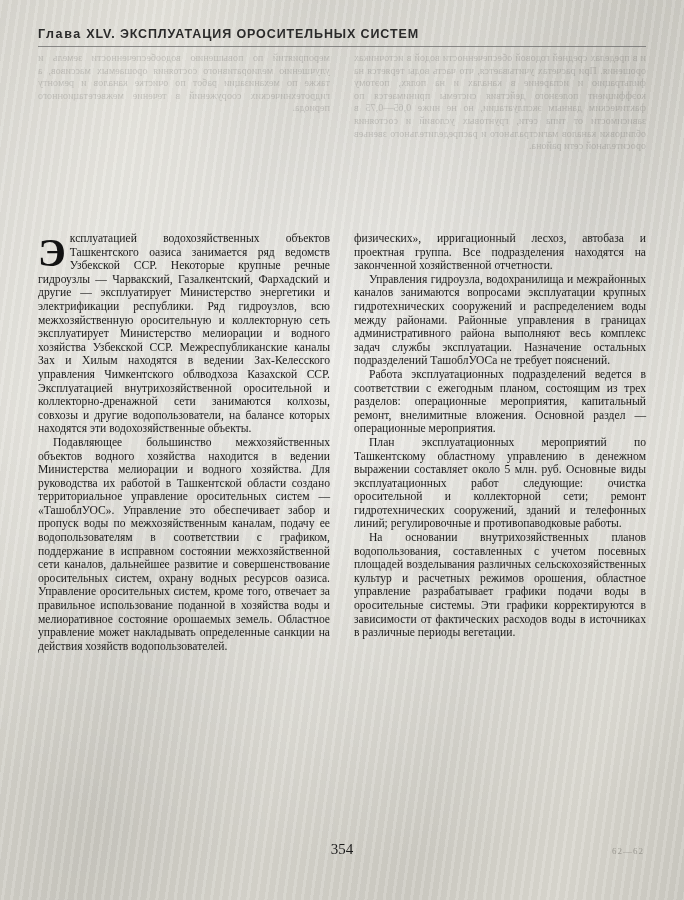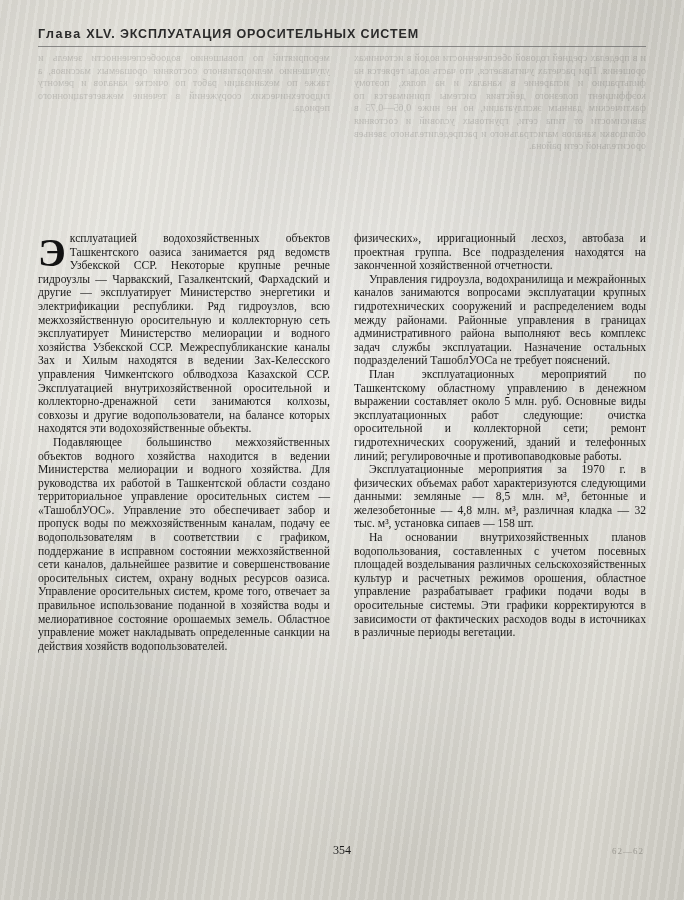--- a/index.html
+++ b/index.html
@@ -118,21 +118,21 @@
     padding: 2px 4px 0 0;
     margin-top: 1px;
     color: #121212;
   }
   .page-number {
     position: absolute;
     bottom: 42px;
     left: 0;
     right: 0;
     text-align: center;
-    font-size: 12px;
+    font-size: 15px;
     color: #1a1a1a;
     font-family: "Liberation Serif", serif;
   }
   .corner-mark {
     position: absolute;
     bottom: 44px;
     right: 40px;
     font-size: 9px;
     color: #8e8c85;
     letter-spacing: 1px;
@@ -160,22 +160,22 @@
   <div class="columns">
 
     <div class="col">
       <p class="dropcap-para noindent"><span class="dropcap">Э</span><span>ксплуатацией водохозяйственных объектов Ташкентского оазиса занимается ряд ведомств Узбекской ССР. Некоторые крупные речные гидроузлы — Чарвакский, Газалкентский, Фархадский и другие — эксплуатирует Министерство энергетики и электрификации республики. Ряд гидроузлов, всю межхозяйственную оросительную и коллекторную сеть эксплуатирует Министерство мелиорации и водного хозяйства Узбекской ССР. Межреспубликанские каналы Зах и Хилым находятся в ведении Зах-Келесского управления Чимкентского облводхоза Казахской ССР. Эксплуатацией внутрихозяйственной оросительной и коллекторно-дренажной сети занимаются колхозы, совхозы и другие водопользователи, на балансе которых находятся эти водохозяйственные объекты.</span></p>
       <p><span>Подавляющее большинство межхозяйственных объектов водного хозяйства находится в ведении Министерства мелиорации и водного хозяйства. Для руководства их работой в Ташкентской области создано территориальное управление оросительных систем — «ТашоблУОС». Управление это обеспечивает забор и пропуск воды по межхозяйственным каналам, подачу ее водопользователям в соответствии с графиком, поддержание в исправном состоянии межхозяйственной сети каналов, дальнейшее развитие и совершенствование оросительных систем, охрану водных ресурсов оазиса. Управление оросительных систем, кроме того, отвечает за правильное использование поданной в хозяйства воды и мелиоративное состояние орошаемых земель. Областное управление может накладывать определенные санкции на действия хозяйств водопользователей.</span></p>
     </div>
 
     <div class="col">
       <p class="noindent"><span>физических», ирригационный лесхоз, автобаза и проектная группа. Все подразделения находятся на законченной хозяйственной отчетности.</span></p>
       <p><span>Управления гидроузла, водохранилища и межрайонных каналов занимаются вопросами эксплуатации крупных гидротехнических сооружений и распределением воды между районами. Районные управления в границах административного района выполняют весь комплекс задач службы эксплуатации. Назначение остальных подразделений ТашоблУОСа не требует пояснений.</span></p>
+      <p><span>Работа эксплуатационных подразделений ведется в соответствии с ежегодным планом, состоящим из трех разделов: операционные мероприятия, капитальный ремонт, внелимитные вложения. Основной раздел — операционные мероприятия.</span></p>
       <p><span>План эксплуатационных мероприятий по Ташкентскому областному управлению в денежном выражении составляет около 5 млн. руб. Основные виды эксплуатационных работ следующие: очистка оросительной и коллекторной сети; ремонт гидротехнических сооружений, зданий и телефонных линий; регулировочные и противопаводковые работы.</span></p>
-      <p><span>Эксплуатационные мероприятия за 1970 г. в физических объемах работ характеризуются следующими данными: земляные — 8,5 млн. м³, бетонные и железобетонные — 4,8 млн. м³, различная кладка — 32 тыс. м³, установка сипаев — 158 шт.</span></p>
       <p><span>На основании внутрихозяйственных планов водопользования, составленных с учетом посевных площадей возделывания различных сельскохозяйственных культур и расчетных режимов орошения, областное управление разрабатывает графики подачи воды в оросительные системы. Эти графики корректируются в зависимости от фактических расходов воды в источниках в различные периоды вегетации.</span></p>
     </div>
 
   </div>
 
   <div class="page-number">354</div>
   <div class="corner-mark">62—62</div>
 
 </div>
 

